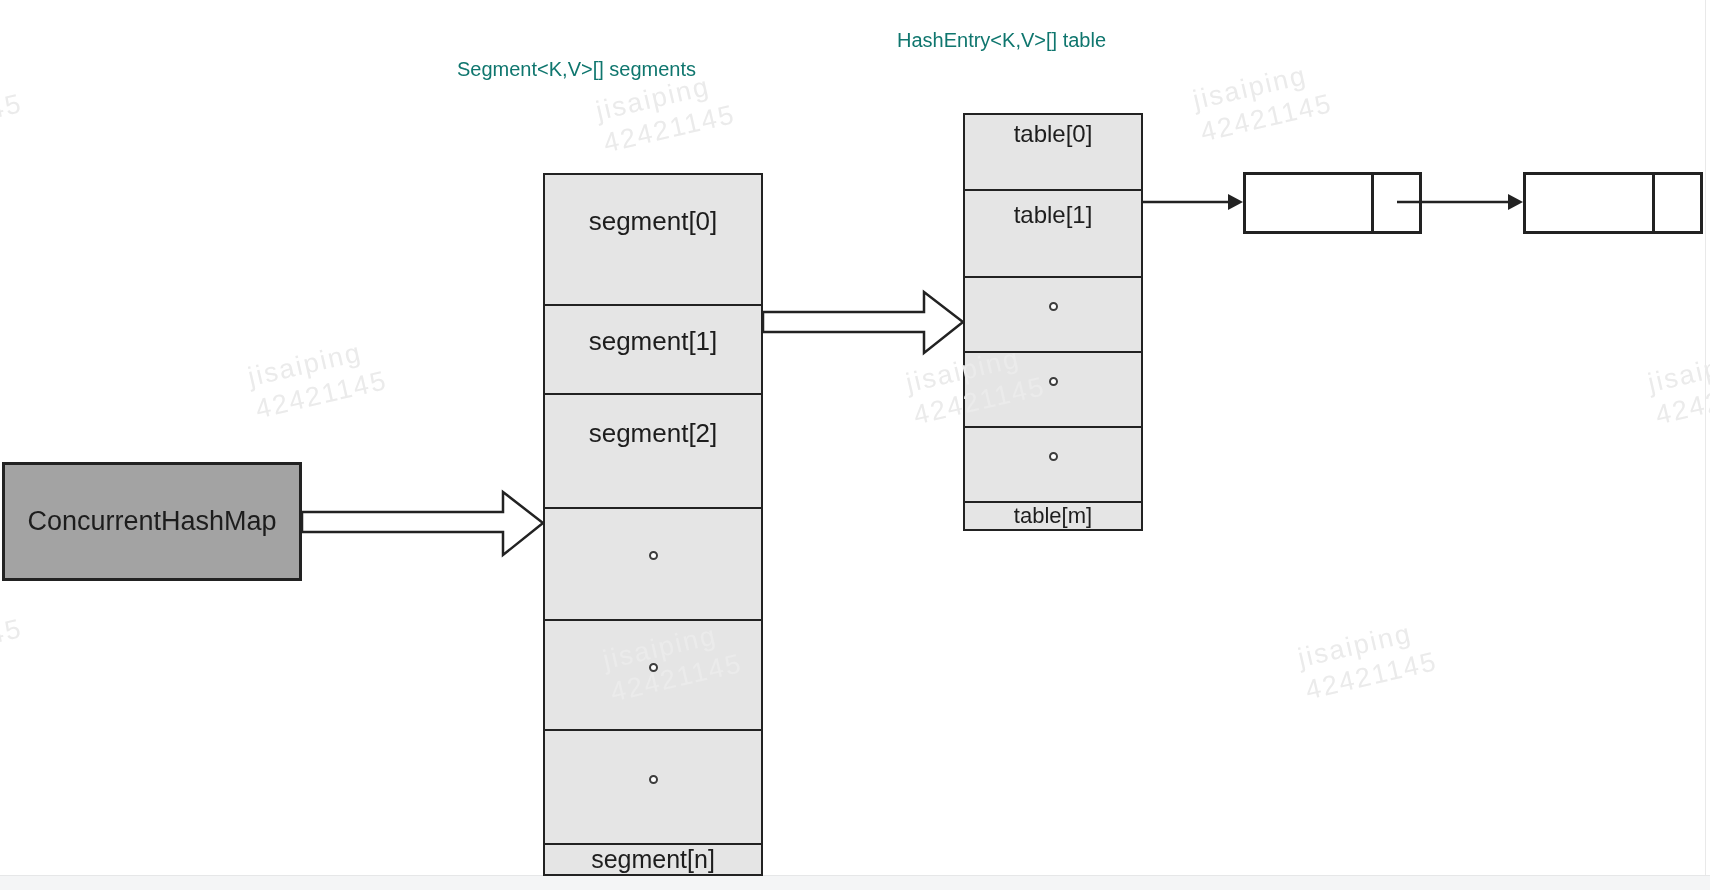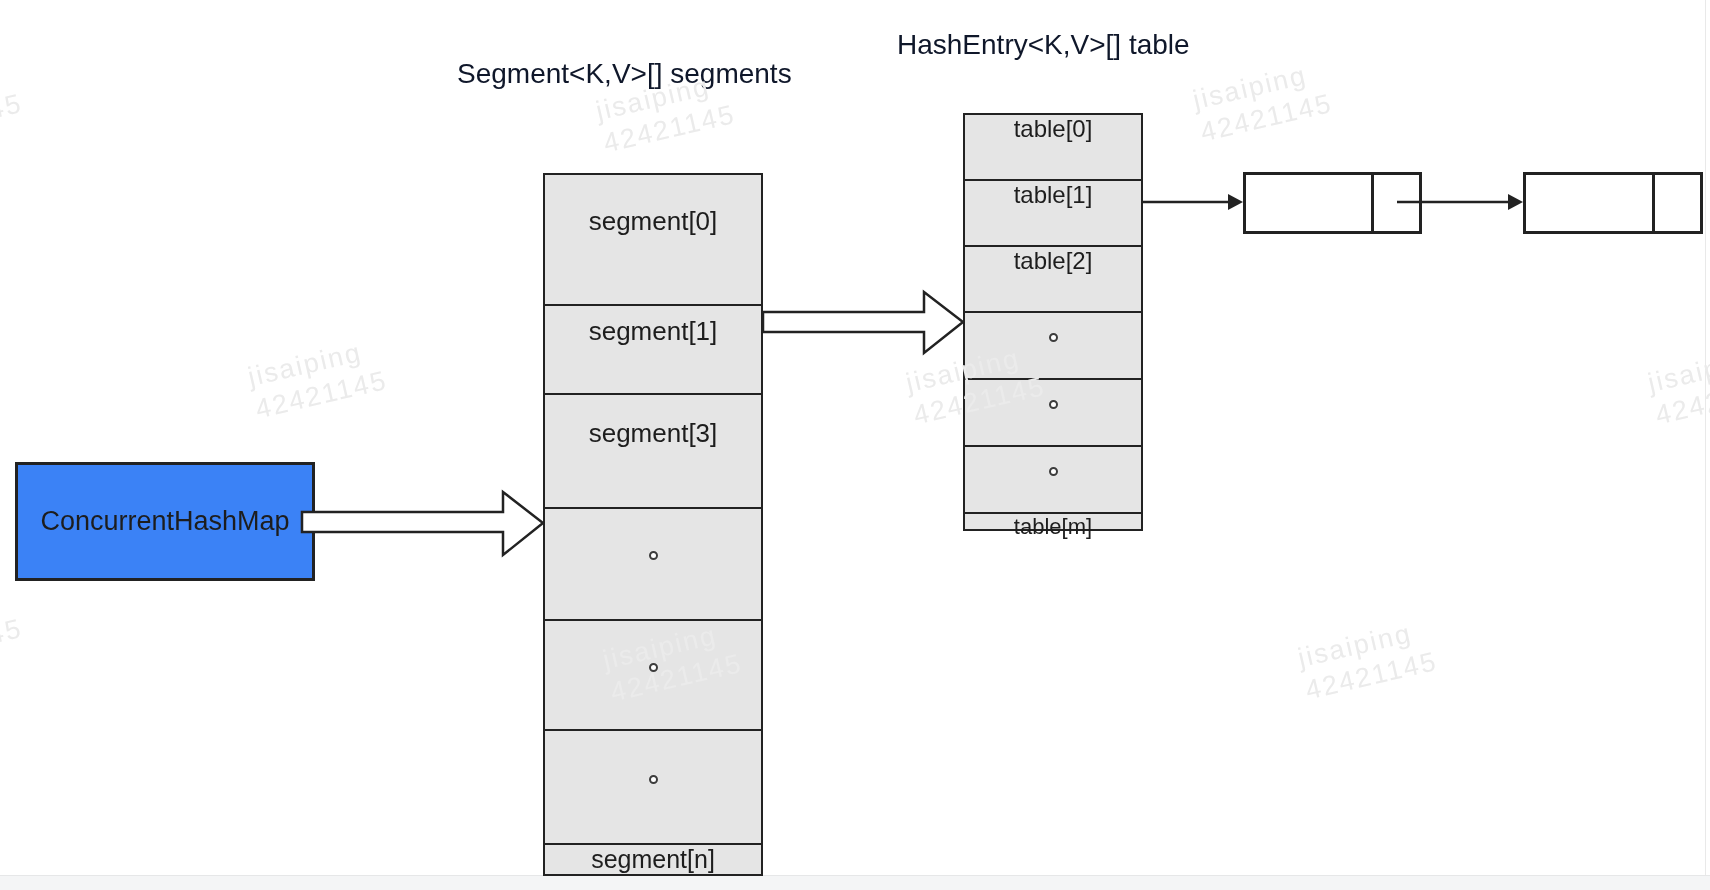--- a/index.html
+++ b/index.html
@@ -34,28 +34,28 @@
     transform: rotate(-13deg);
     transform-origin: 0 0;
     white-space: nowrap;
     user-select:none;
     z-index: 5;
     pointer-events:none;
   }
 
   
   .diagram-title {
-    font-size:28px;
-    color:#0f172a;
+    font-size:20px;
+    color:#0f766e;
     white-space:nowrap;
     z-index:2;
   }
 
   
-  .box { background:#3b82f6; border:3px solid #222; box-sizing:border-box; z-index:2;margin-left:13px; }
+  .box { background:#a3a3a3; border:3px solid #222; box-sizing:border-box; z-index:2; }
   #chm-box {
     left:2px; top:462px; width:300px; height:119px;
     display:flex; align-items:center; justify-content:center;
     border-width:3px;
     font-size:27px;
   }
 
   .array { box-sizing:border-box; border:2px solid #222; background:#e5e5e5;
            display:flex; flex-direction:column; z-index:2;gap:36px; }
   .array .cell {
@@ -122,25 +122,25 @@
   <div class="abs diagram-title" style="left:897px; top:29px;">HashEntry&lt;K,V&gt;[] table</div>
 
   <div class="abs box" id="chm-box">
     <span>ConcurrentHashMap</span>
   </div>
 
   <div class="abs array" id="segments-array">
     <div class="cell" style="height:123px;">
         <span>segment[0]</span>
       </div>
-    <div class="cell" style="height:70px;">
+    <div class="cell" style="height:70px;align-items:flex-end;">
         <span>segment[1]</span>
       </div>
     <div class="cell" style="height:102px;">
-        <span>segment[3]</span>
+        <span>segment[2]</span>
       </div>
     <div class="cell" style="height:100px;">
         <span class="dot"></span>
       </div>
     <div class="cell" style="height:98px;">
         <span class="dot"></span>
       </div>
     <div class="cell" style="height:102px;">
         <span class="dot"></span>
       </div>
@@ -150,23 +150,20 @@
   </div>
 
   <div class="abs array" id="table-array">
     <div class="cell" style="height:59px;">
         <span>table[0]</span>
       </div>
     <div class="cell" style="height:78px;">
         <span>table[1]</span>
       </div>
     <div class="cell" style="height:60px;">
-        <span>table[2]</span>
-      </div>
-    <div class="cell" style="height:60px;">
         <span class="dot"></span>
       </div>
     <div class="cell" style="height:60px;">
         <span class="dot"></span>
       </div>
     <div class="cell" style="height:60px;">
         <span class="dot"></span>
       </div>
     <div class="cell last" style="flex:1;">
         <span>table[m]</span>

